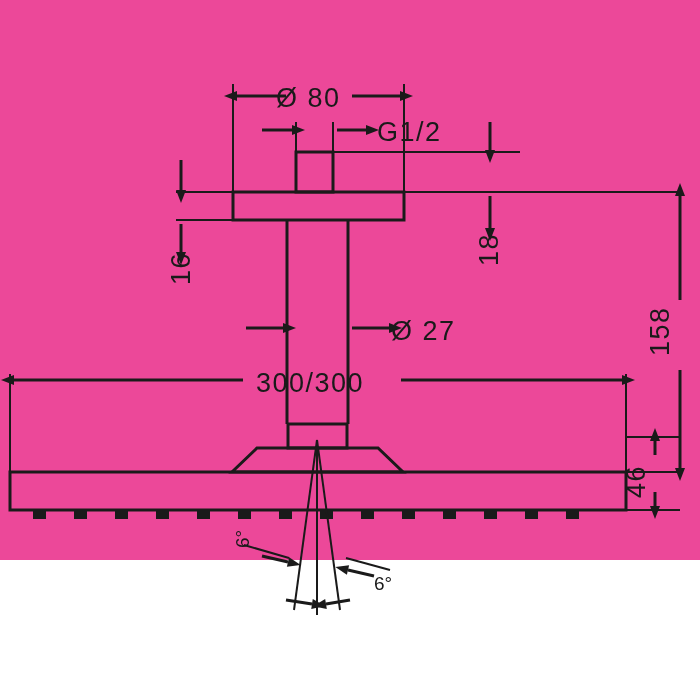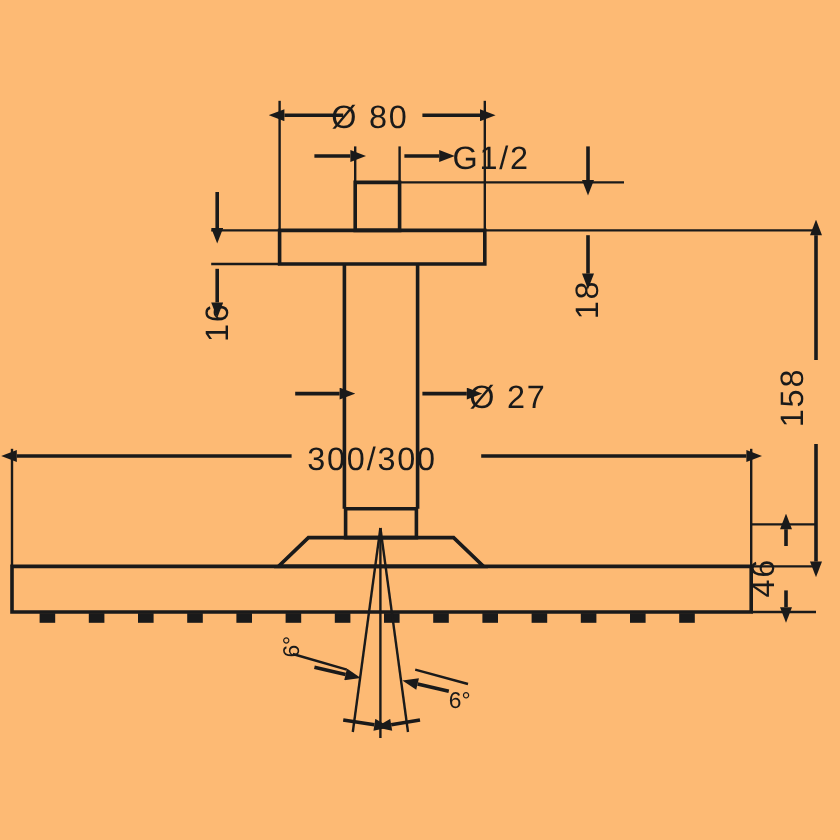--- a/index.html
+++ b/index.html
@@ -9,22 +9,22 @@
   }
   body {
     width: 700px;
     height: 700px;
     font-family: "Liberation Sans", sans-serif;
     overflow: hidden;
   }
   #stage {
     position: relative;
     width: 700px;
-    height: 700px;
-    background: #fdba74;
+    height: 560px;
+    background: #ec4899;
   }
   svg#drawing {
     position: absolute;
     top: 0;
     left: 0;
     width: 700px;
     height: 700px;
   }
   .dimtext {
     font-family: "Liberation Sans", sans-serif;

